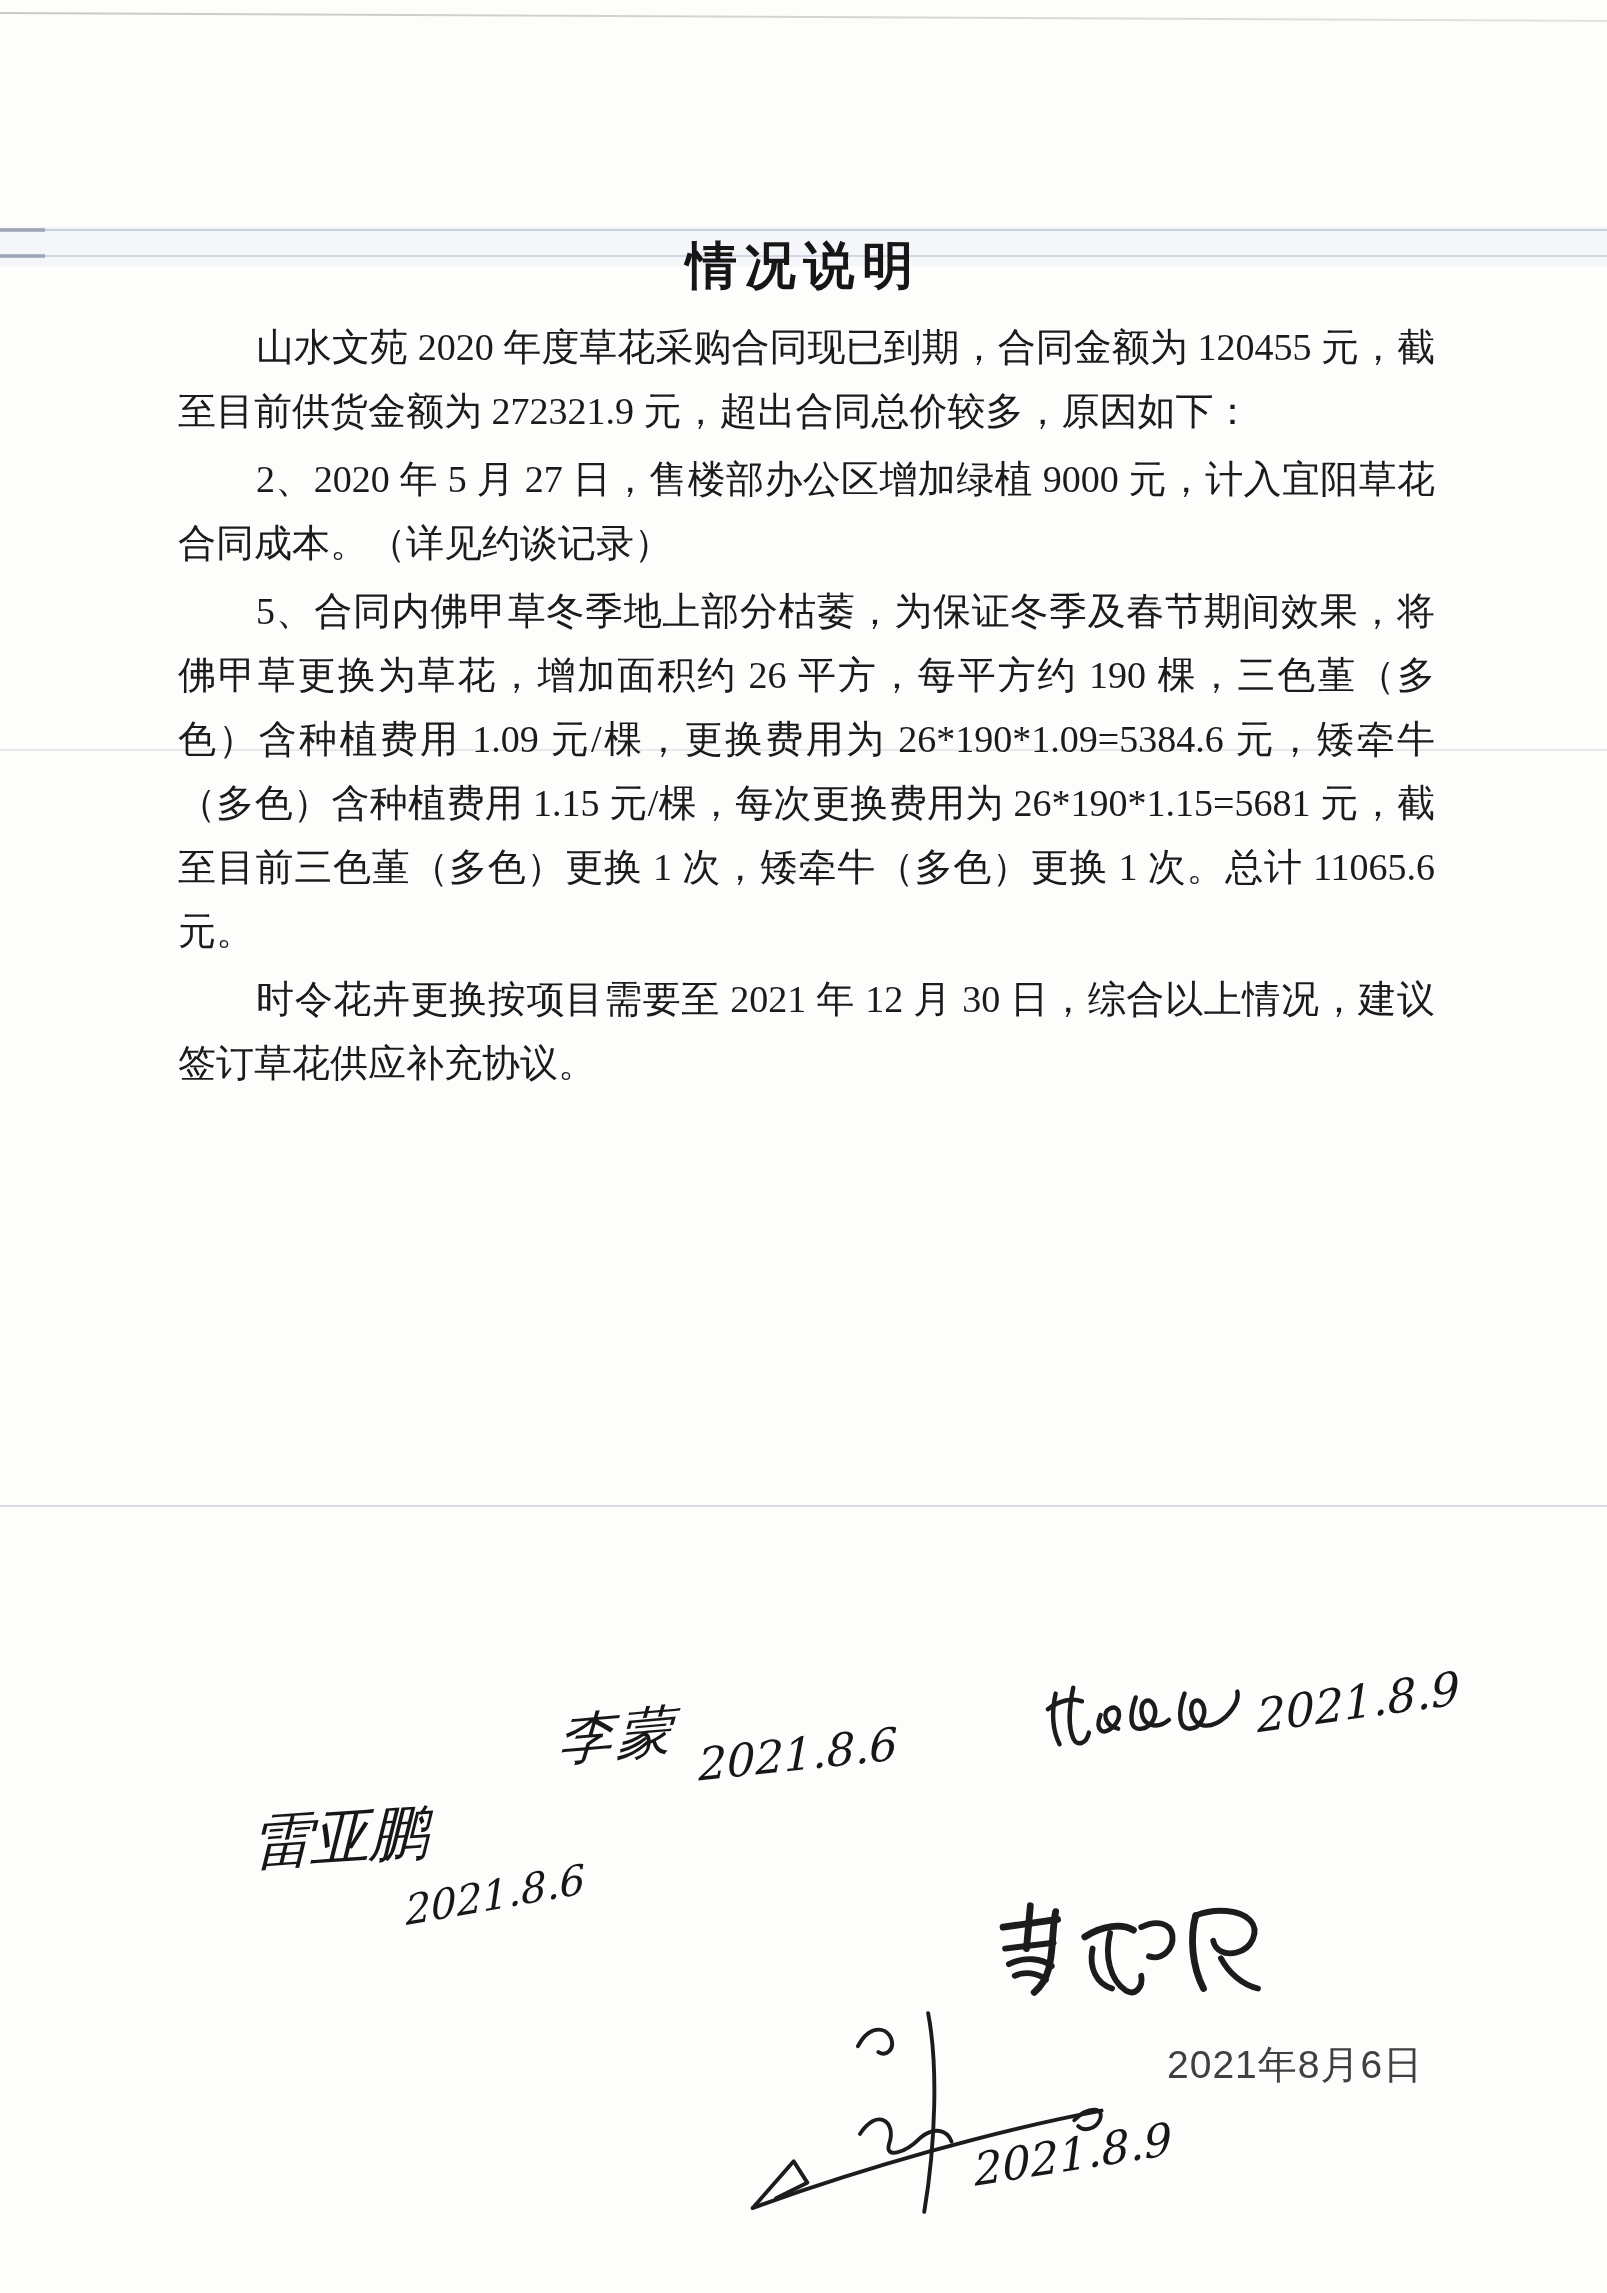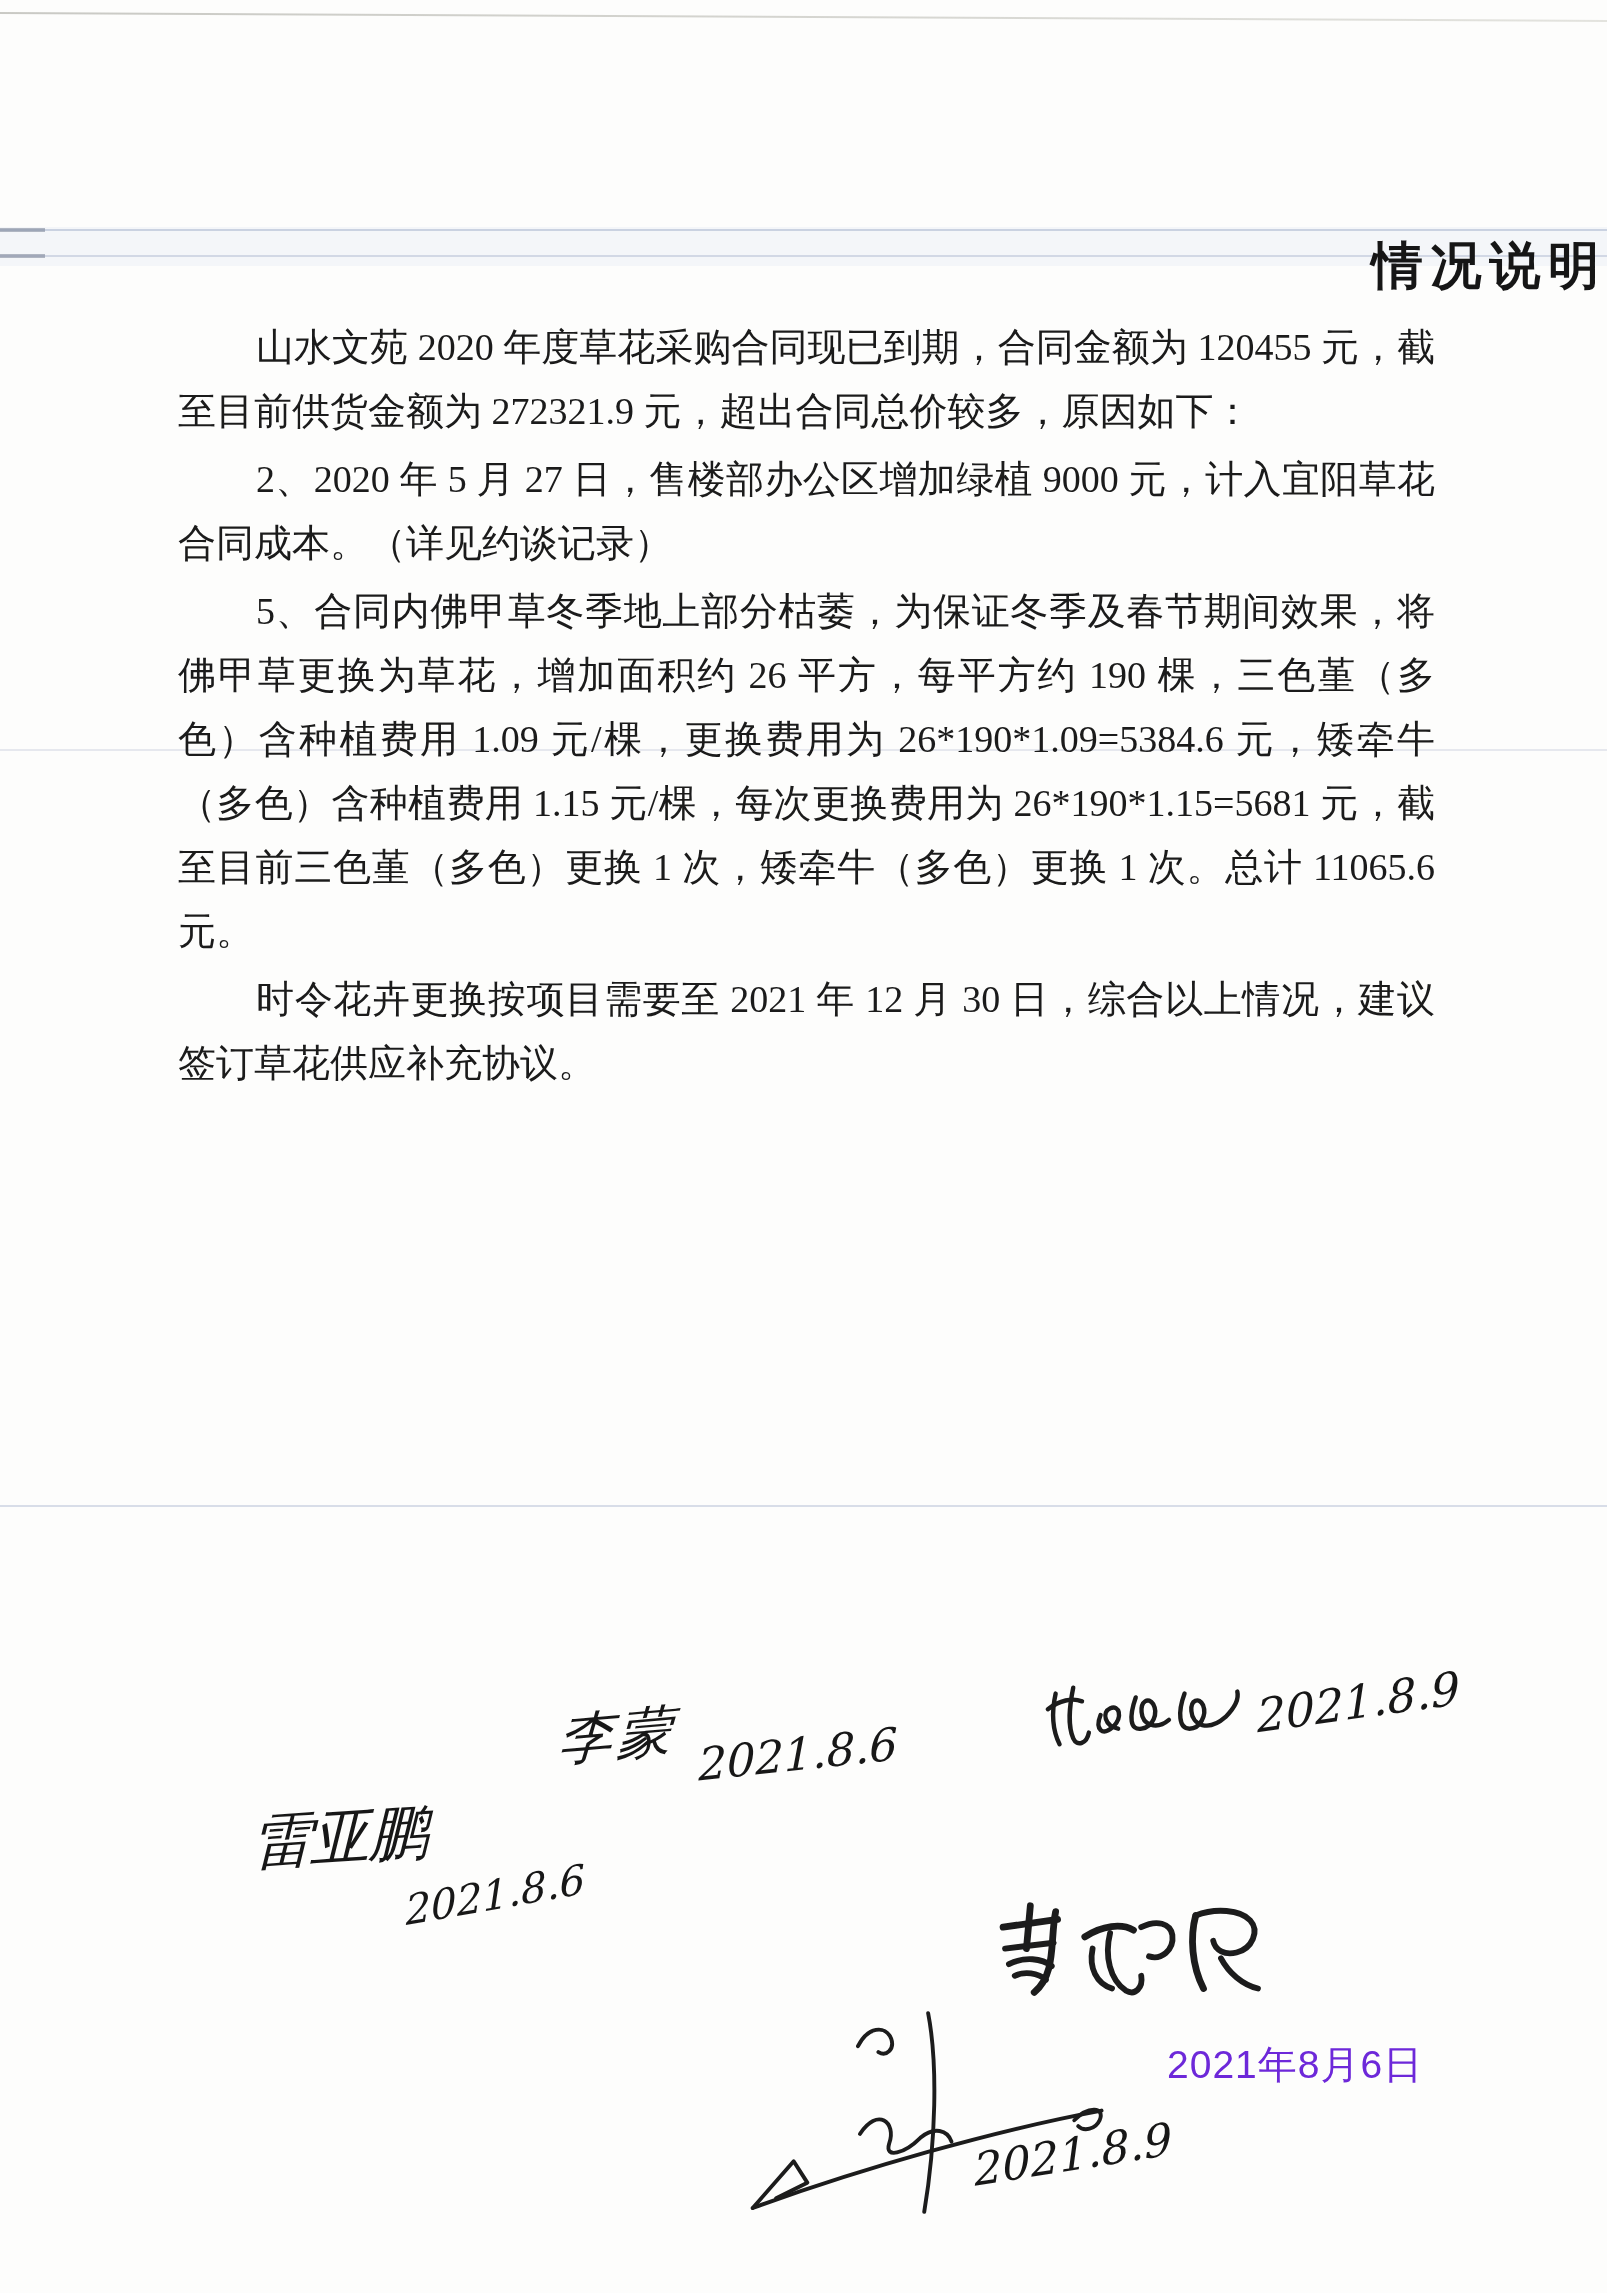--- a/index.html
+++ b/index.html
@@ -29,21 +29,21 @@
   .scan-line.l2 { top:255px; background:rgba(168,180,205,0.45); }
   .scan-line.l3 { top:749px; background:rgba(185,193,212,0.35); }
   .scan-line.l4 { top:1505px; background:rgba(170,182,208,0.45); }
   .scan-tick {
     position:absolute; left:0; width:45px; height:3.9px;
     background:rgba(120,130,150,0.55);
   }
   
   .doc-title {
     position:absolute; top:232px; left:0; width:1607px;
-    text-align:right; font-size:51px; font-weight:600;
+    text-align:center; font-size:51px; font-weight:600;
     letter-spacing:7.8px; color:#161616;
   }
   .doc-body {
     position:absolute; top:311px; left:174px; width:1265px;
     font-size:38px; line-height:64px; text-align:justify;
     color:#1b1b1b;
   }
   .doc-body p { margin:4px; text-indent:78px; }
   
   .hand {
@@ -56,21 +56,21 @@
   .sig-bao-scribble  { left:1040px; top:1674px; }
   .sig-bao-date      { left:1256px; top:1675px; font-size:46px; transform:rotate(-8deg) skewX(-6deg); }
   .sig-lei-name      { left:252px;  top:1798px; font-size:60px; transform:rotate(-4deg) skewX(-4deg); letter-spacing:-2px; }
   .sig-lei-date      { left:404px;  top:1871px; font-size:41px; transform:rotate(-10deg) skewX(-8deg); }
   .sig-stylized      { left:995px; top:1898px; }
   .sig-flourish      { left:743px;  top:2005px; }
   .sig-flourish-date { left:973px;  top:2128px; font-size:45px; transform:rotate(-9deg) skewX(-6deg); }
   .printed-date {
     position:absolute; left:1167px; top:2038px;
     font-family:"Liberation Sans","DejaVu Sans",sans-serif;
-    font-style:normal; font-size:39px; letter-spacing:1px; color:#6d28d9;
+    font-style:normal; font-size:39px; letter-spacing:1px; color:#404040;
   }
   svg.sig path { fill:none; stroke:#1c1c1c; stroke-linecap:round; stroke-linejoin:round; }
 </style>
 </head>
 <body>
 
 <div class="page">
 
   <div class="scan-diagonal"></div>
   <div class="scan-band"></div>

